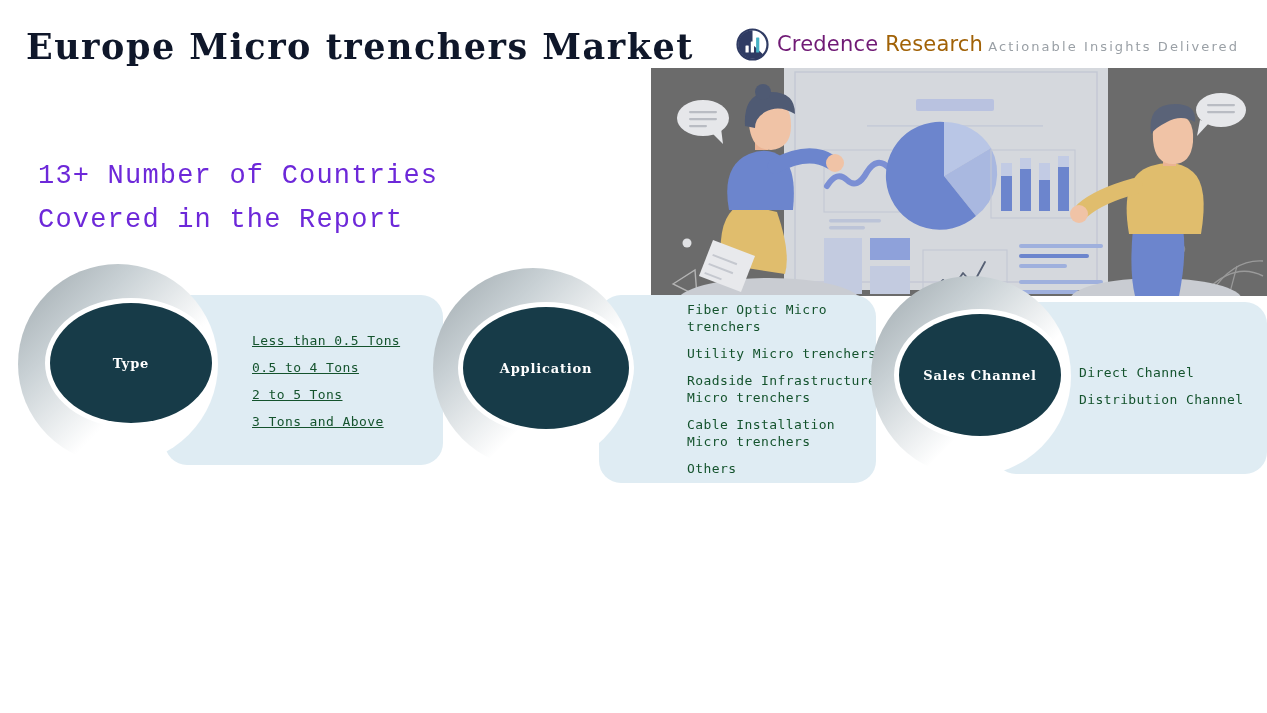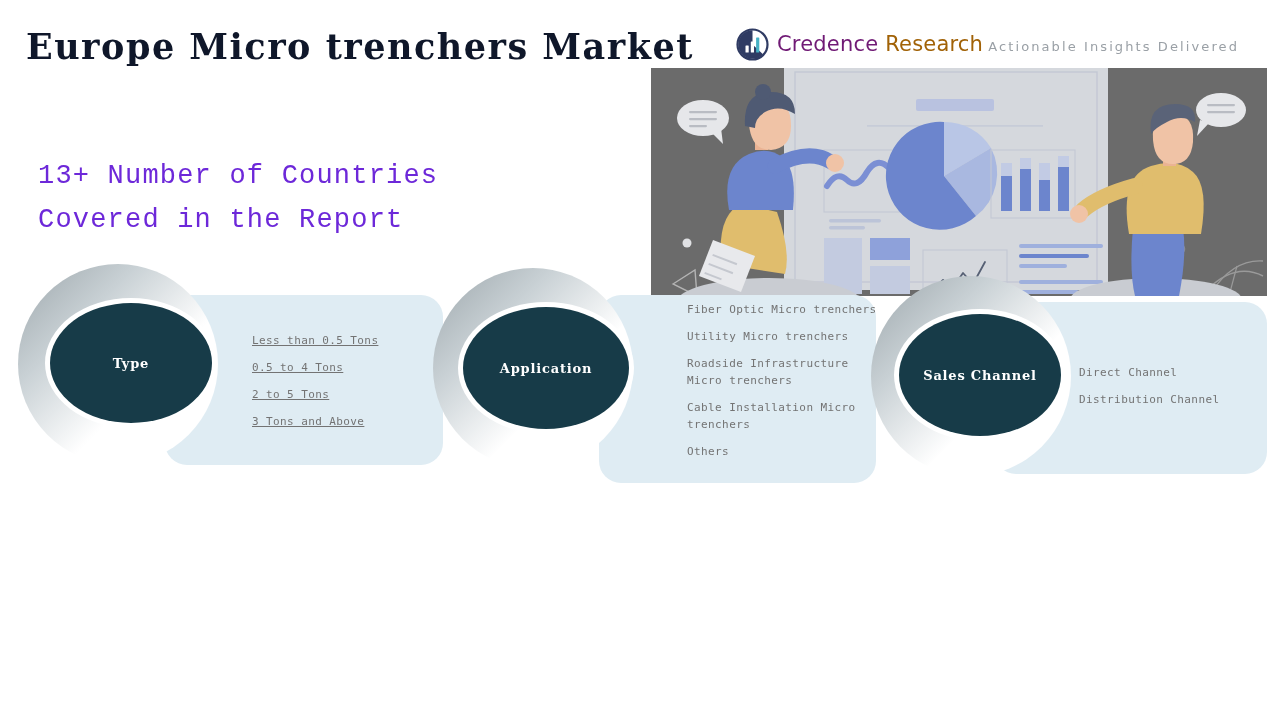--- a/index.html
+++ b/index.html
@@ -92,23 +92,23 @@
   
   .group { position: absolute; }
 
   .panel {
     position: absolute;
     background: #dfecf3;
     border-radius: 22px;
   }
   .panel-list {
     position: absolute;
-    color: #737373;
+    color: #14532d;
     font-family: "DejaVu Sans Mono", monospace;
-    font-size: 11px;
+    font-size: 13px;
     letter-spacing: 0.4px;
   }
   .panel-list .li { margin-bottom: 10px; line-height: 17px; }
   .panel-list .li:last-child { margin-bottom: 0; }
 
   .ring {
     position: absolute;
     border-radius: 50%;
     background: linear-gradient(135deg, #9ca6ab 0%, #c9d1d5 30%, #ffffff 62%, #ffffff 100%);
   }

